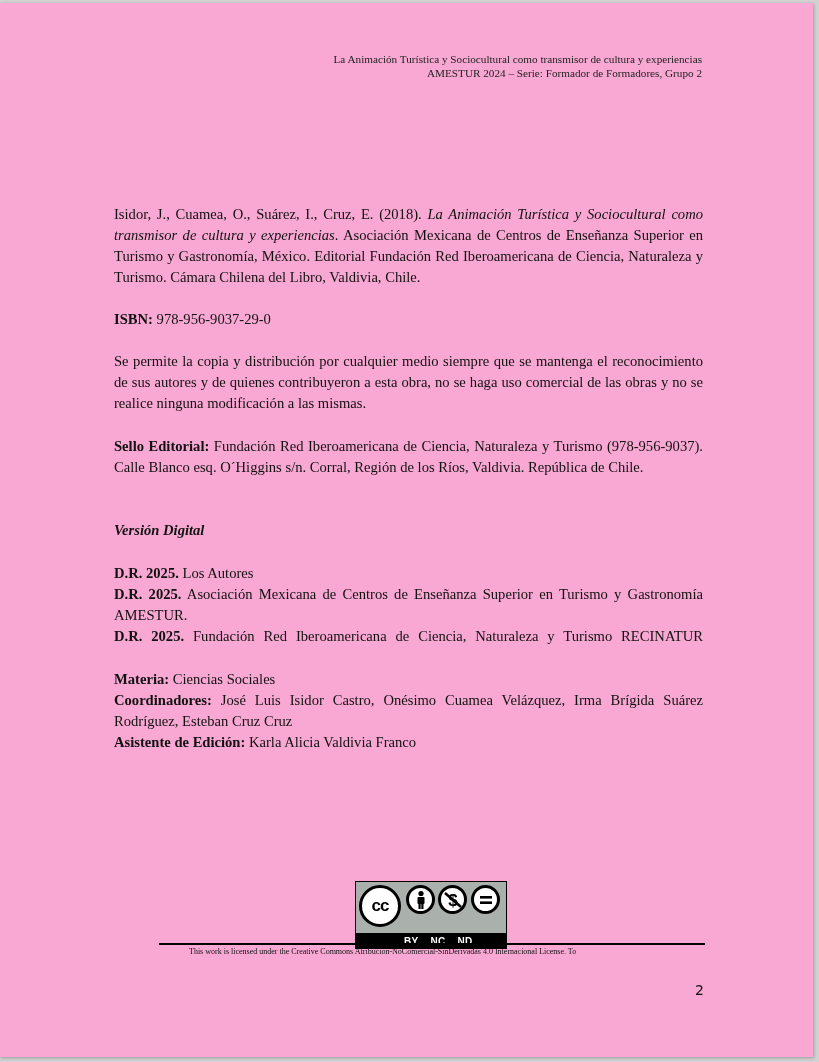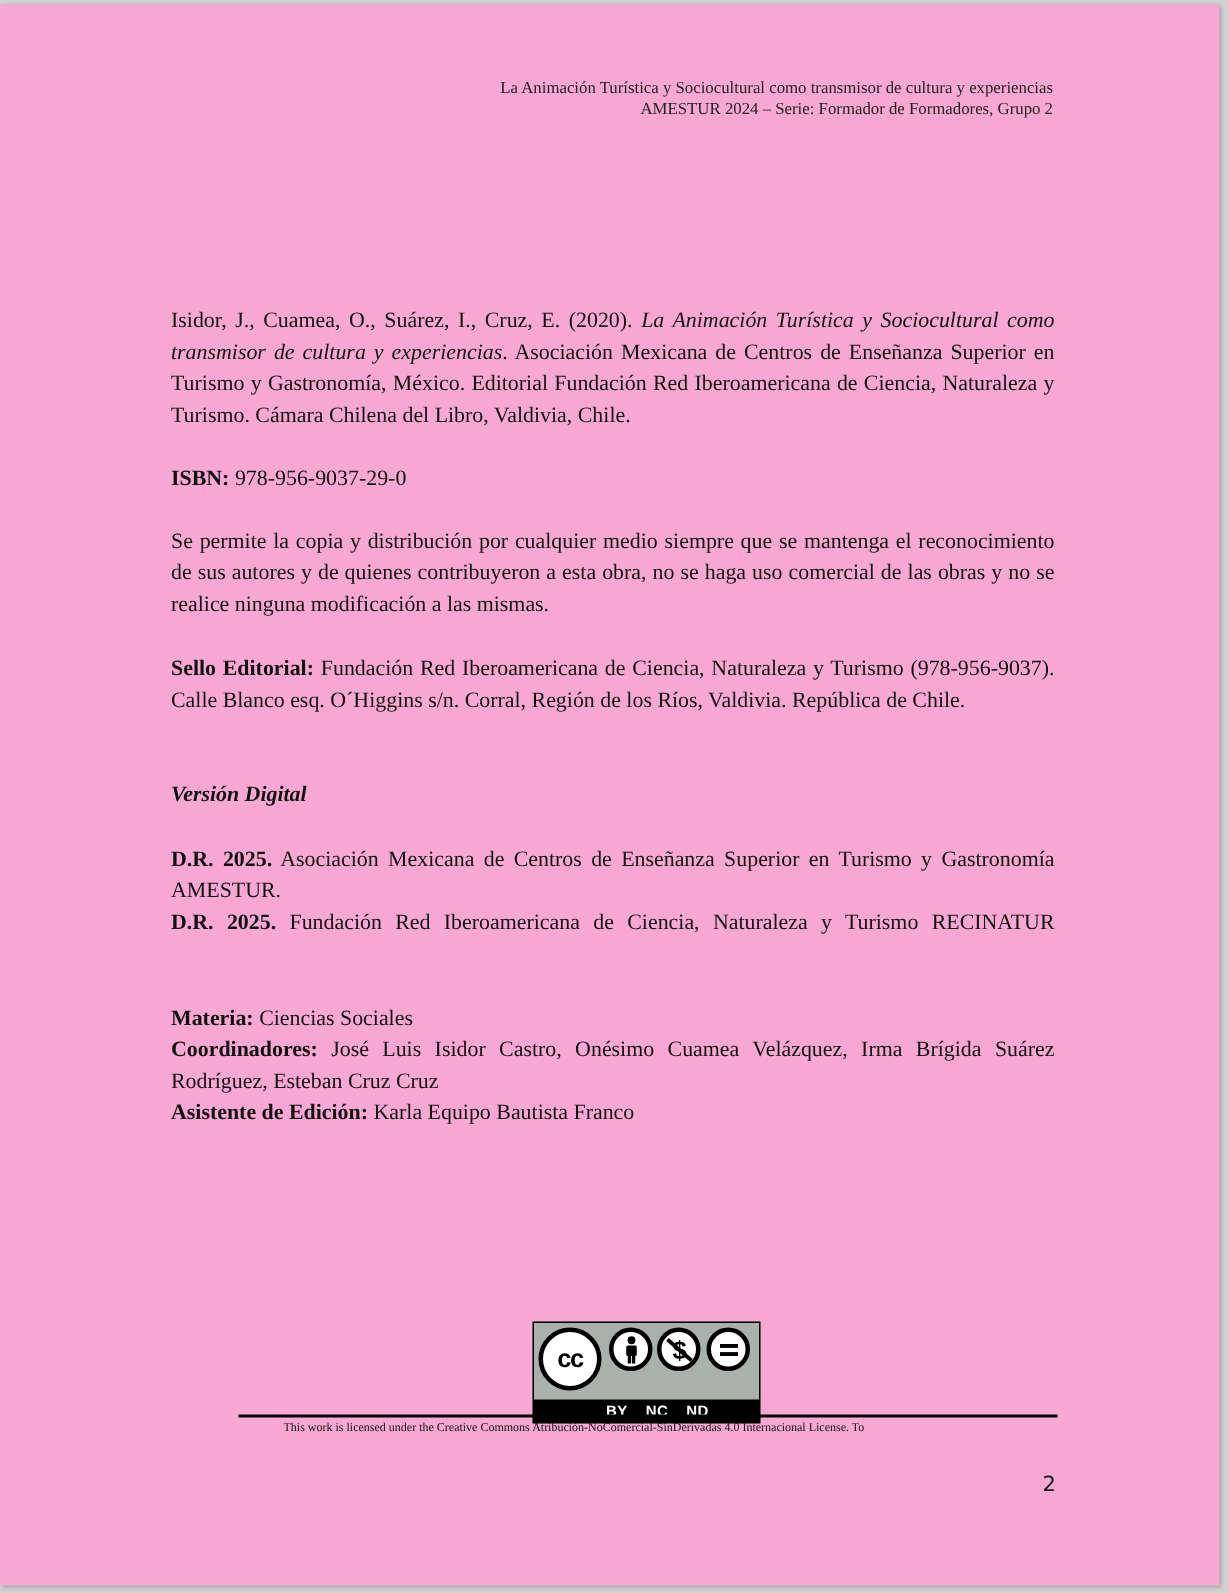--- a/index.html
+++ b/index.html
@@ -64,46 +64,47 @@
 
 <div class="page">
 
   <div class="header">
     <div>La Animación Turística y Sociocultural como transmisor de cultura y experiencias</div>
     <div>AMESTUR 2024 – Serie: Formador de Formadores, Grupo 2</div>
   </div>
 
 
   <div class="body-text justify" style="top:201px;">
-    <span>Isidor, J., Cuamea, O., Suárez, I., Cruz, E. (2020). </span><span class="it">La Animación Turística y Sociocultural como transmisor de cultura y experiencias</span><span>. Asociación Mexicana de Centros de Enseñanza Superior en Turismo y Gastronomía, México. Editorial Fundación Red Iberoamericana de Ciencia, Naturaleza y Turismo. Cámara Chilena del Libro, Valdivia, Chile.</span>
+    <span>Isidor, J., Cuamea, O., Suárez, I., Cruz, E. (2018). </span><span class="it">La Animación Turística y Sociocultural como transmisor de cultura y experiencias</span><span>. Asociación Mexicana de Centros de Enseñanza Superior en Turismo y Gastronomía, México. Editorial Fundación Red Iberoamericana de Ciencia, Naturaleza y Turismo. Cámara Chilena del Libro, Valdivia, Chile.</span>
   </div>
 
   <div class="body-text" style="top:306px;">
     <b>ISBN:</b><span> 978-956-9037-29-0</span>
   </div>
 
   <div class="body-text justify" style="top:348px;">Se permite la copia y distribución por cualquier medio siempre que se mantenga el reconocimiento de sus autores y de quienes contribuyeron a esta obra, no se haga uso comercial de las obras y no se realice ninguna modificación a las mismas.</div>
 
   <div class="body-text justify" style="top:433px;">
     <b>Sello Editorial:</b><span> Fundación Red Iberoamericana de Ciencia, Naturaleza y Turismo (978-956-9037). Calle Blanco esq. O´Higgins s/n. Corral, Región de los Ríos, Valdivia. República de Chile.</span>
   </div>
 
   <div class="body-text" style="top:517px;">
     <b class="it">Versión Digital</b>
   </div>
 
   <div class="body-text justify" style="top:560px;">
+    <span class="line"><b>D.R. 2025.</b><span> Los Autores</span></span>
     <span class="line"><b>D.R. 2025.</b><span> Asociación Mexicana de Centros de Enseñanza Superior en Turismo y Gastronomía AMESTUR.</span></span>
     <span class="line" style="text-align:justify;text-align-last:justify;"><b>D.R. 2025.</b><span> Fundación Red Iberoamericana de Ciencia, Naturaleza y Turismo RECINATUR</span></span>
   </div>
 
   <div class="body-text" style="top:666px;">
     <span class="line"><b>Materia:</b><span> Ciencias Sociales</span></span>
     <span class="line justify"><b>Coordinadores:</b><span> José Luis Isidor Castro, Onésimo Cuamea Velázquez, Irma Brígida Suárez Rodríguez, Esteban Cruz Cruz</span></span>
-    <span class="line"><b>Asistente de Edición:</b><span> Karla Equipo Bautista Franco</span></span>
+    <span class="line"><b>Asistente de Edición:</b><span> Karla Alicia Valdivia Franco</span></span>
   </div>
 
   <div class="cc-badge">
     <div class="cc-bottom"></div>
     <div class="cc-circle" style="left:3px; top:3px; width:42px; height:42px; font-size:17px; letter-spacing:-1px;">
       <span>cc</span>
     </div>
     <div class="cc-circle" style="left:50px; top:3px; width:29px; height:29px;">
       <svg width="16" height="20" viewBox="0 0 16 20">
         <circle cx="8" cy="3.5" r="2.6" fill="#000"></circle>

